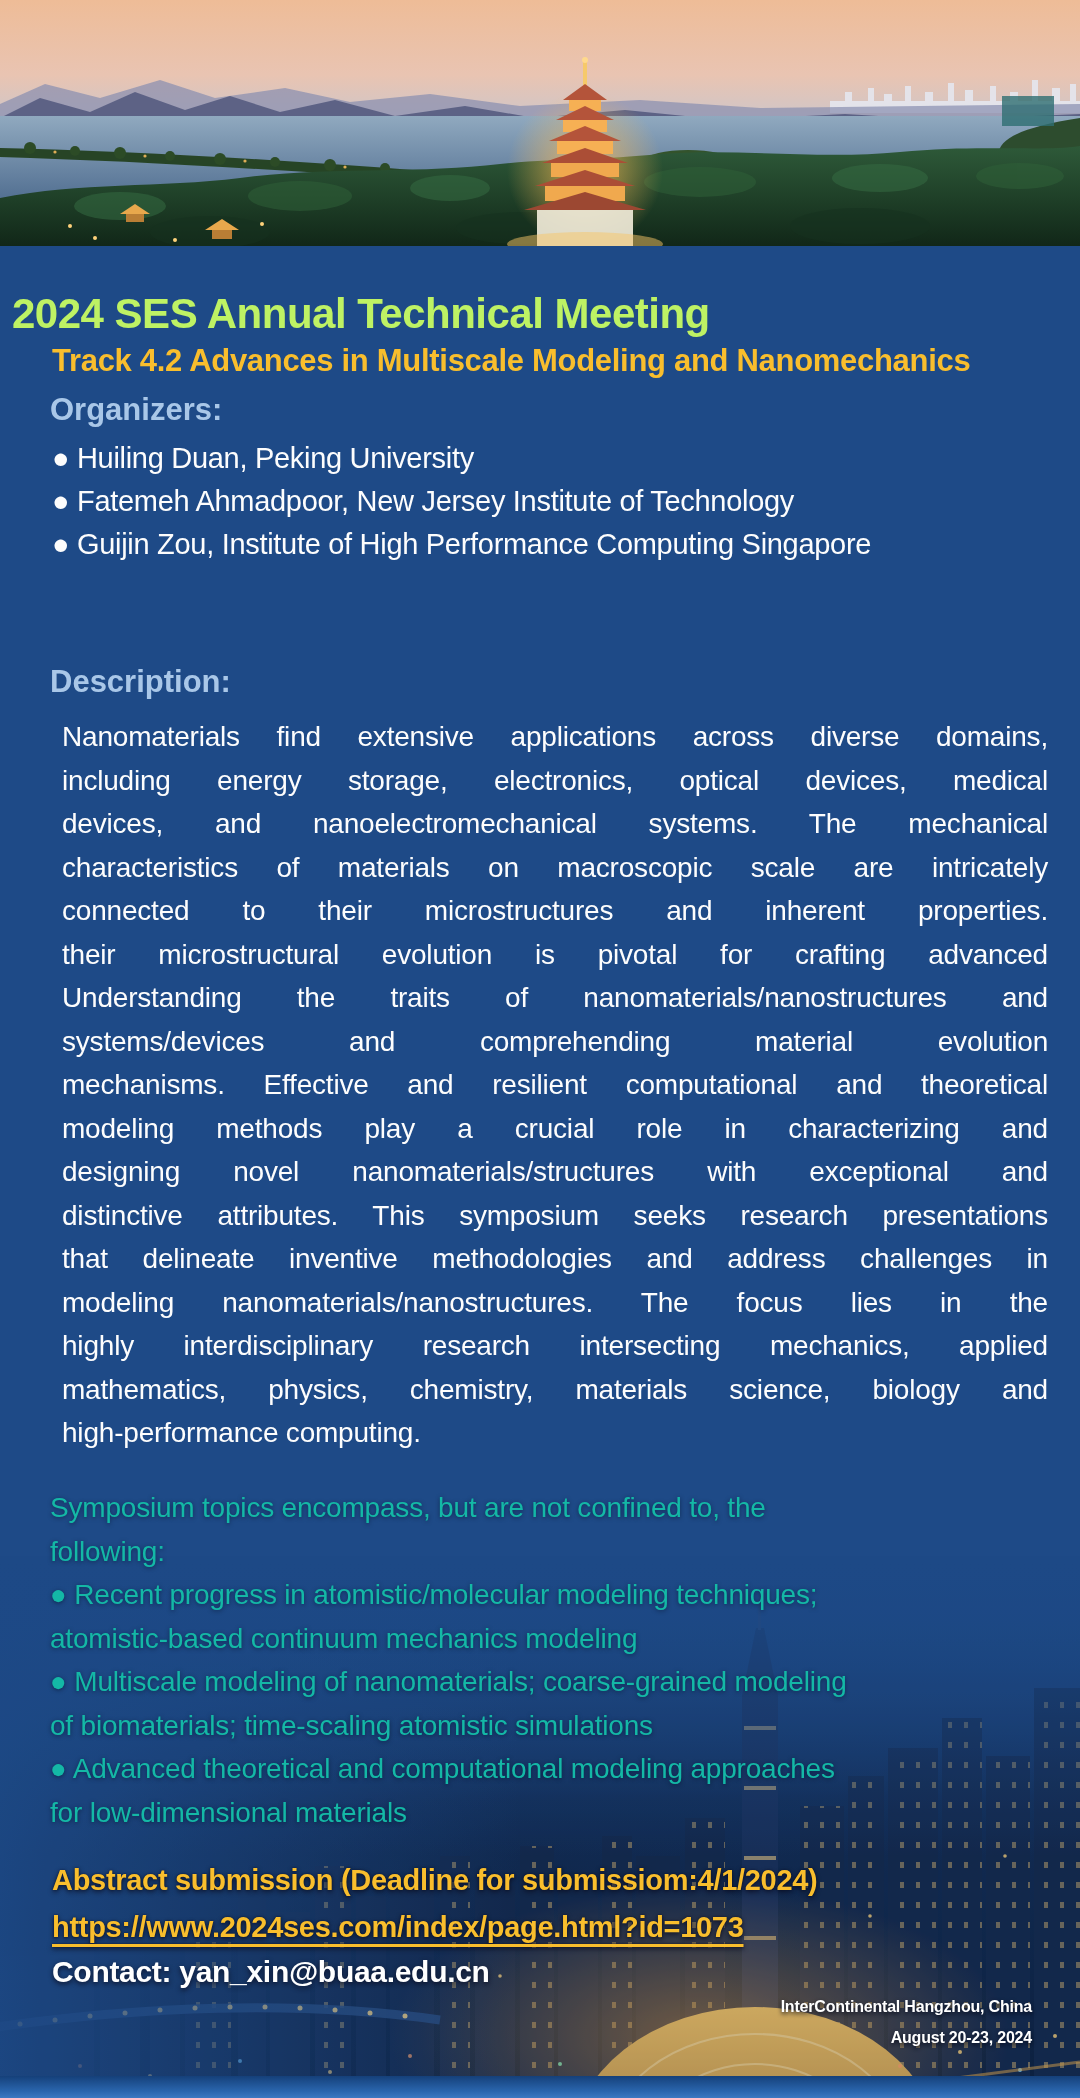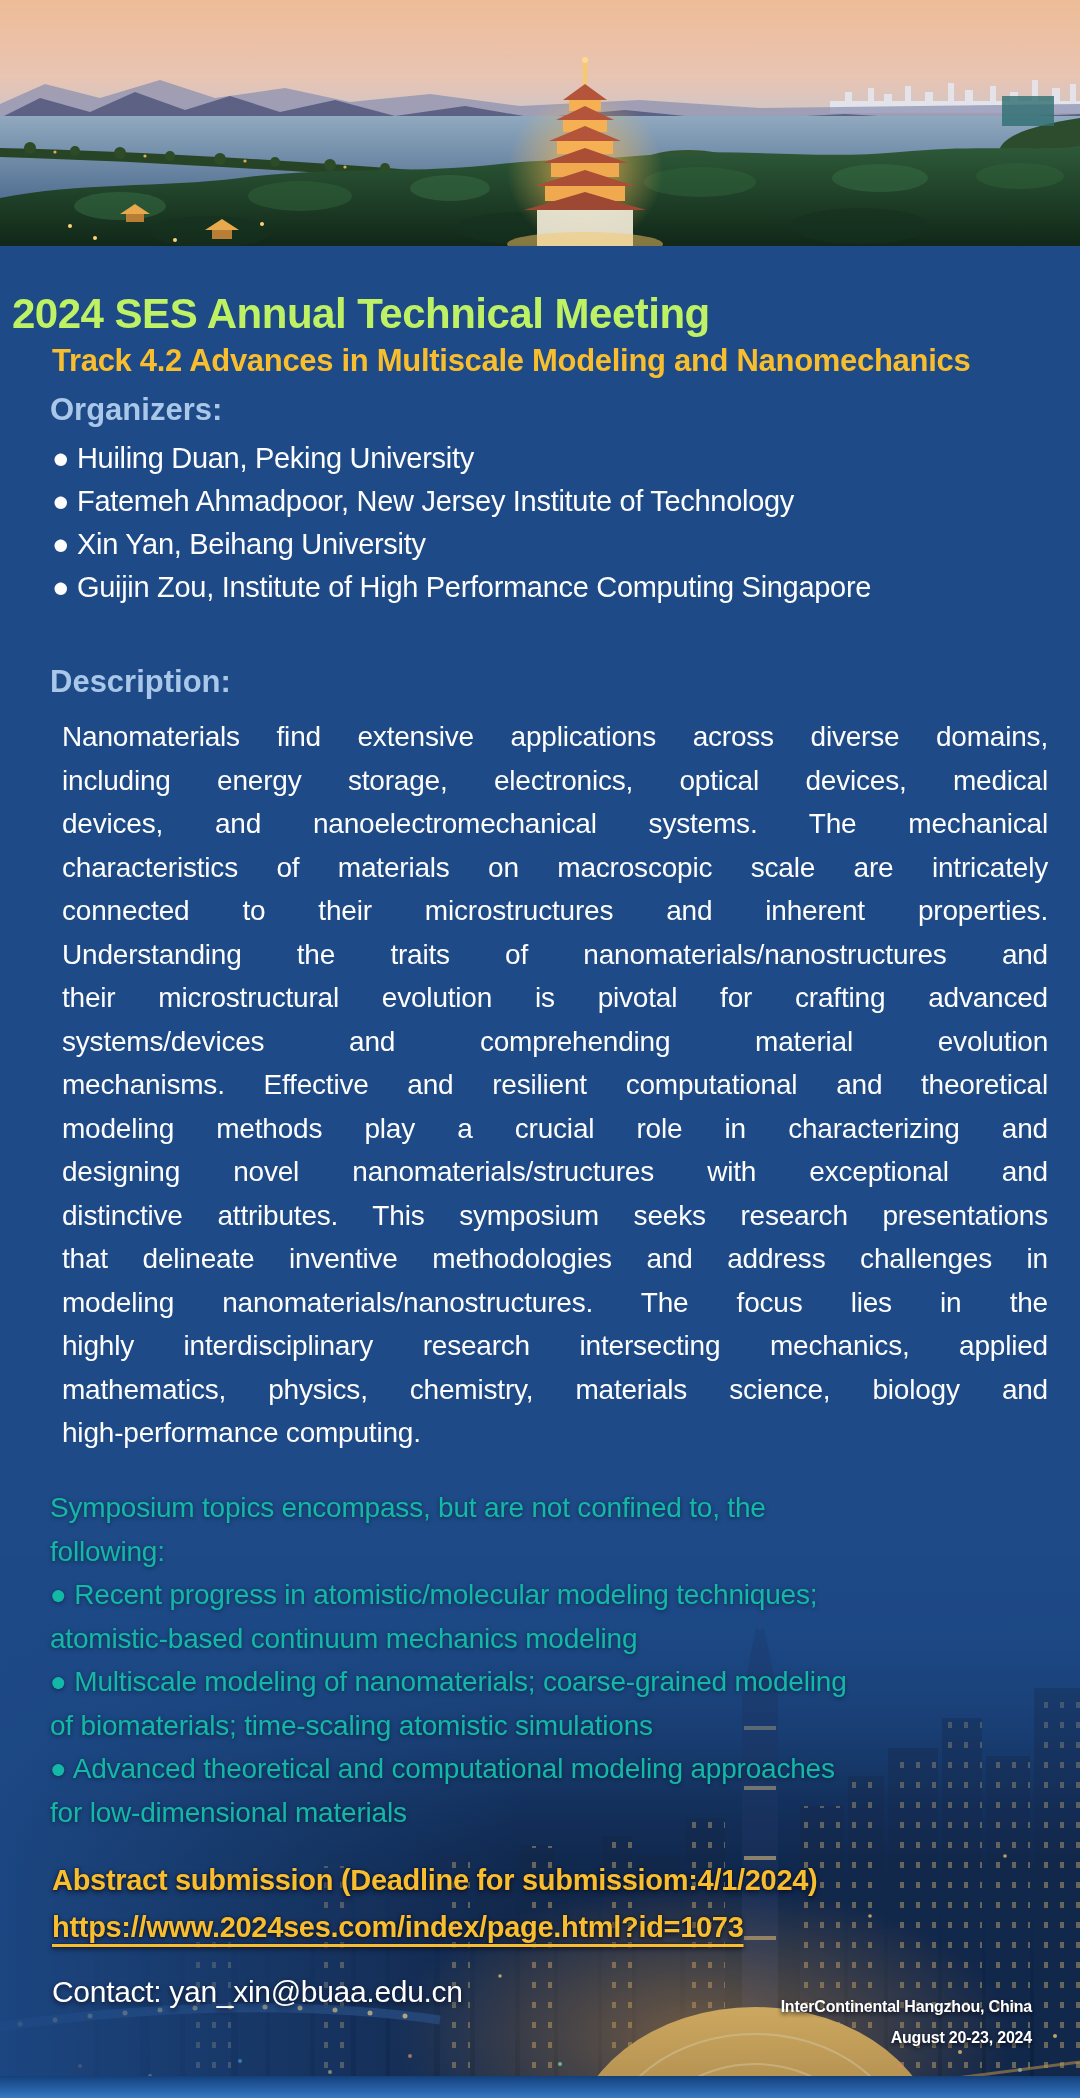--- a/index.html
+++ b/index.html
@@ -45,23 +45,22 @@
     text-shadow:0 1px 4px rgba(8,14,34,.55);
   }
   .submission { position:absolute; top:1857px; left:52px; width:990px; }
   .gold-line {
     display:block; color:#f9be2d; font-size:29px; font-weight:bold; line-height:47px;
     letter-spacing:-0.3px; text-shadow:0 2px 5px rgba(10,12,30,.85), 0 0 2px rgba(10,12,30,.6);
   }
   .url-line { text-decoration:underline; text-underline-offset:7px; text-decoration-thickness:3px; }
   .contact-line {
     position:absolute; top:1955px; left:52px;
-    color:#ffffff; font-size:30px; font-weight:normal; letter-spacing:-0.3px;
+    color:#ffffff; font-size:30px; font-weight:bold; letter-spacing:-0.3px;
     text-shadow:0 2px 5px rgba(10,12,30,.85);
-    margin-top:20px;
   }
   .venue-block {
     position:absolute; right:48px; top:1998px; text-align:right;
     color:#ffffff; font-weight:bold; font-size:16px; letter-spacing:-0.2px;
     text-shadow:0 2px 4px rgba(5,10,25,.9);
   }
   .venue-line { margin-bottom:13px; }
   .bottom-band {
     position:absolute; left:0; top:2076px; width:1080px; height:22px; z-index:4;
     background:linear-gradient(180deg,#15407a 0%, #2a66ae 70%, #3b79c2 100%);
@@ -323,34 +322,33 @@
 
     <h1 class="page-title">2024 SES Annual Technical Meeting</h1>
 
     <div class="track-title">Track 4.2 Advances in Multiscale Modeling and Nanomechanics</div>
 
     <div class="sec-heading org-heading">Organizers:</div>
 
     <div class="org-list">
         <div class="org-item">● Huiling Duan, Peking University</div>
         <div class="org-item">● Fatemeh Ahmadpoor, New Jersey Institute of Technology</div>
-        <div class="org-item">● Xin Yan, Beihang University</div>
         <div class="org-item">● Guijin Zou, Institute of High Performance Computing Singapore</div>
       </div>
 
     <div class="sec-heading desc-heading">Description:</div>
 
     <div class="desc-lines">
         <div class="jline">Nanomaterials find extensive applications across diverse domains,</div>
         <div class="jline">including energy storage, electronics, optical devices, medical</div>
         <div class="jline">devices, and nanoelectromechanical systems. The mechanical</div>
         <div class="jline">characteristics of materials on macroscopic scale are intricately</div>
         <div class="jline">connected to their microstructures and inherent properties.</div>
+        <div class="jline">their microstructural evolution is pivotal for crafting advanced</div>
         <div class="jline">Understanding the traits of nanomaterials/nanostructures and</div>
-        <div class="jline">their microstructural evolution is pivotal for crafting advanced</div>
         <div class="jline">systems/devices and comprehending material evolution</div>
         <div class="jline">mechanisms. Effective and resilient computational and theoretical</div>
         <div class="jline">modeling methods play a crucial role in characterizing and</div>
         <div class="jline">designing novel nanomaterials/structures with exceptional and</div>
         <div class="jline">distinctive attributes. This symposium seeks research presentations</div>
         <div class="jline">that delineate inventive methodologies and address challenges in</div>
         <div class="jline">modeling nanomaterials/nanostructures. The focus lies in the</div>
         <div class="jline">highly interdisciplinary research intersecting mechanics, applied</div>
         <div class="jline">mathematics, physics, chemistry, materials science, biology and</div>
         <div class="jline">high-performance computing.</div>

